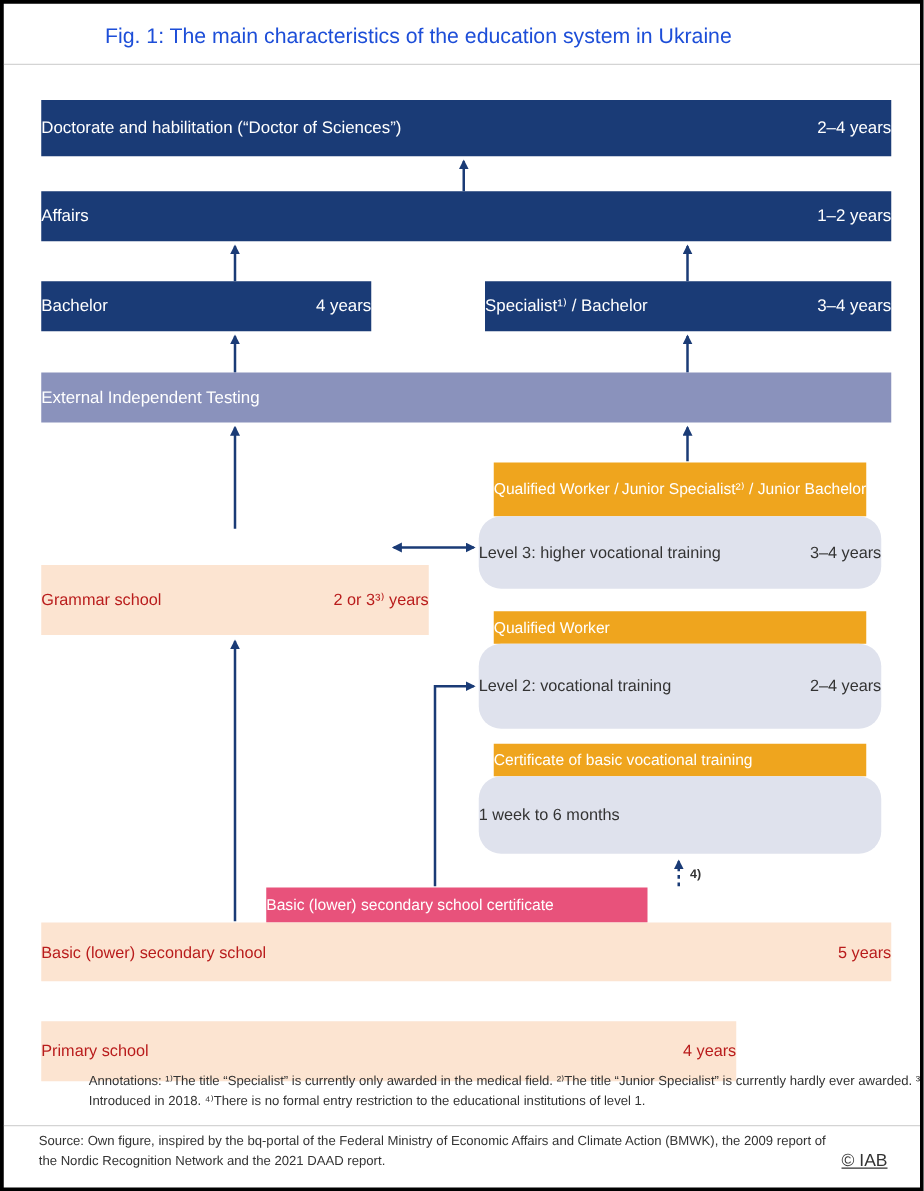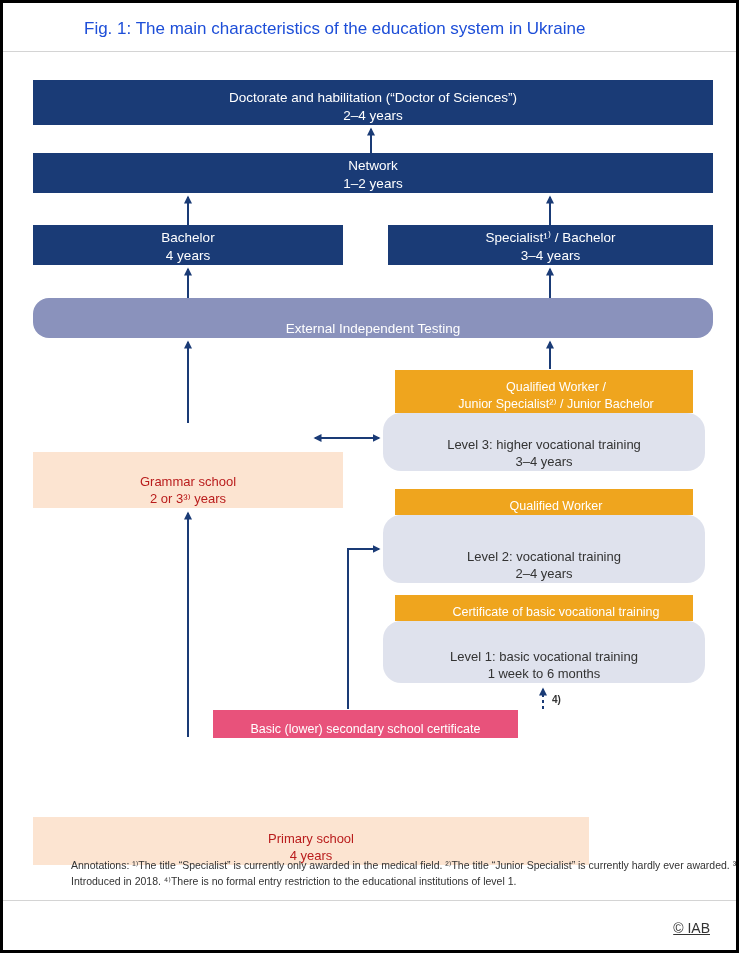--- a/index.html
+++ b/index.html
@@ -8,26 +8,26 @@
     background:#fff; border:3px solid #000; overflow:hidden;
     font-family:"Liberation Sans","DejaVu Sans",sans-serif; color:#333;
   }
   .title { position:absolute; left:45px; top:16px; font-size:17px; color:#1d4ed8;margin-left:36px; }
   .rule { position:absolute; left:0; width:733px; height:1px; background:#d4d4d4; }
   .title-rule { top:48px; }
   .footer-rule { top:897px; }
 
   .box {
     position:absolute; box-sizing:border-box;
-    display:flex; flex-direction:column; justify-content:flex-end; align-items:center;
+    display:flex; flex-direction:row; justify-content:space-between; align-items:center;
     text-align:center; font-size:13px; line-height:1.35;
   }
   .navy       { background:var(--navy,#1a3b76); color:#fff; font-size:13.5px; }
-  .periwinkle { background:var(--periwinkle,#8a92bc); color:#fff; font-size:13.5px;border-radius:16px; }
-  .orange     { background:var(--orange,#efa51e); color:#fff; font-size:12.5px;padding-left:24px; }
+  .periwinkle { background:var(--periwinkle,#8a92bc); color:#fff; font-size:13.5px; }
+  .orange     { background:var(--orange,#efa51e); color:#fff; font-size:12.5px; }
   .pink       { background:var(--pink,#e8527b); color:#fff; font-size:12.5px; }
   .peach      { background:var(--peach,#fce4d1); color:#b91c1c; }
   .lightgray  { background:var(--lightgray,#dfe2ed); color:#333;border-radius:18px; }
 
   .arrows { position:absolute; left:0; top:0; pointer-events:none; }
   .arrow { stroke:var(--navy,#1a3b76); stroke-width:2; fill:none; }
   .dashed { stroke-dasharray:3 3; }
   .ah { fill:var(--navy,#1a3b76); }
 
   .footnote-marker { position:absolute; left:549px; top:691px; font-size:10px; font-weight:bold; color:#333; }
@@ -62,25 +62,25 @@
     <path class="arrow" d="M185,734 L185,510" marker-end="url(#ah)"></path>
     <path class="arrow dashed" d="M540,706 L540,686" marker-end="url(#ah)"></path>
   </svg>
 
   <div class="box navy" style="left:30px;top:77px;width:680px;height:45px">
     <div>Doctorate and habilitation (“Doctor of Sciences”)</div>
     <div>2–4 years</div>
   </div>
 
   <div class="box navy" style="left:30px;top:150px;width:680px;height:40px">
-    <div>Network</div>
+    <div>Affairs</div>
     <div>1–2 years</div>
   </div>
 
-  <div class="box navy" style="left:30px;top:222px;width:310px;height:40px">
+  <div class="box navy" style="left:30px;top:222px;width:264px;height:40px">
     <div>Bachelor</div>
     <div>4 years</div>
   </div>
 
   <div class="box navy" style="left:385px;top:222px;width:325px;height:40px">
     <div>Specialist¹⁾ / Bachelor</div>
     <div>3–4 years</div>
   </div>
 
   <div class="box periwinkle" style="left:30px;top:295px;width:680px;height:40px">
@@ -110,33 +110,37 @@
   <div class="box lightgray" style="left:380px;top:512px;width:322px;height:68px">
     <div>Level 2: vocational training</div>
     <div>2–4 years</div>
   </div>
 
   <div class="box orange" style="left:392px;top:592px;width:298px;height:26px">
     <div>Certificate of basic vocational training</div>
   </div>
 
   <div class="box lightgray" style="left:380px;top:618px;width:322px;height:62px">
-    <div>Level 1: basic vocational training</div>
     <div>1 week to 6 months</div>
   </div>
 
   <div class="box pink" style="left:210px;top:707px;width:305px;height:28px">
     <div>Basic (lower) secondary school certificate</div>
   </div>
 
+  <div class="box peach" style="left:30px;top:735px;width:680px;height:47px">
+    <div>Basic (lower) secondary school</div>
+    <div>5 years</div>
+  </div>
 
   <div class="box peach" style="left:30px;top:814px;width:556px;height:48px">
     <div>Primary school</div>
     <div>4 years</div>
   </div>
 
   <div class="footnote-marker">4)</div>
 
   <div class="annotations">Annotations: ¹⁾The title “Specialist” is currently only awarded in the medical field. ²⁾The title “Junior Specialist” is currently hardly ever awarded. ³⁾Introduced in 2018. ⁴⁾There is no formal entry restriction to the educational institutions of level 1.</div>
   <div class="rule footer-rule"></div>
+  <div class="source">Source: Own figure, inspired by the bq-portal of the Federal Ministry of Economic Affairs and Climate Action (BMWK), the 2009 report of the Nordic Recognition Network and the 2021 DAAD report.</div>
   <div class="copyright">© IAB</div>
 
 </div>
 
 </body></html>

